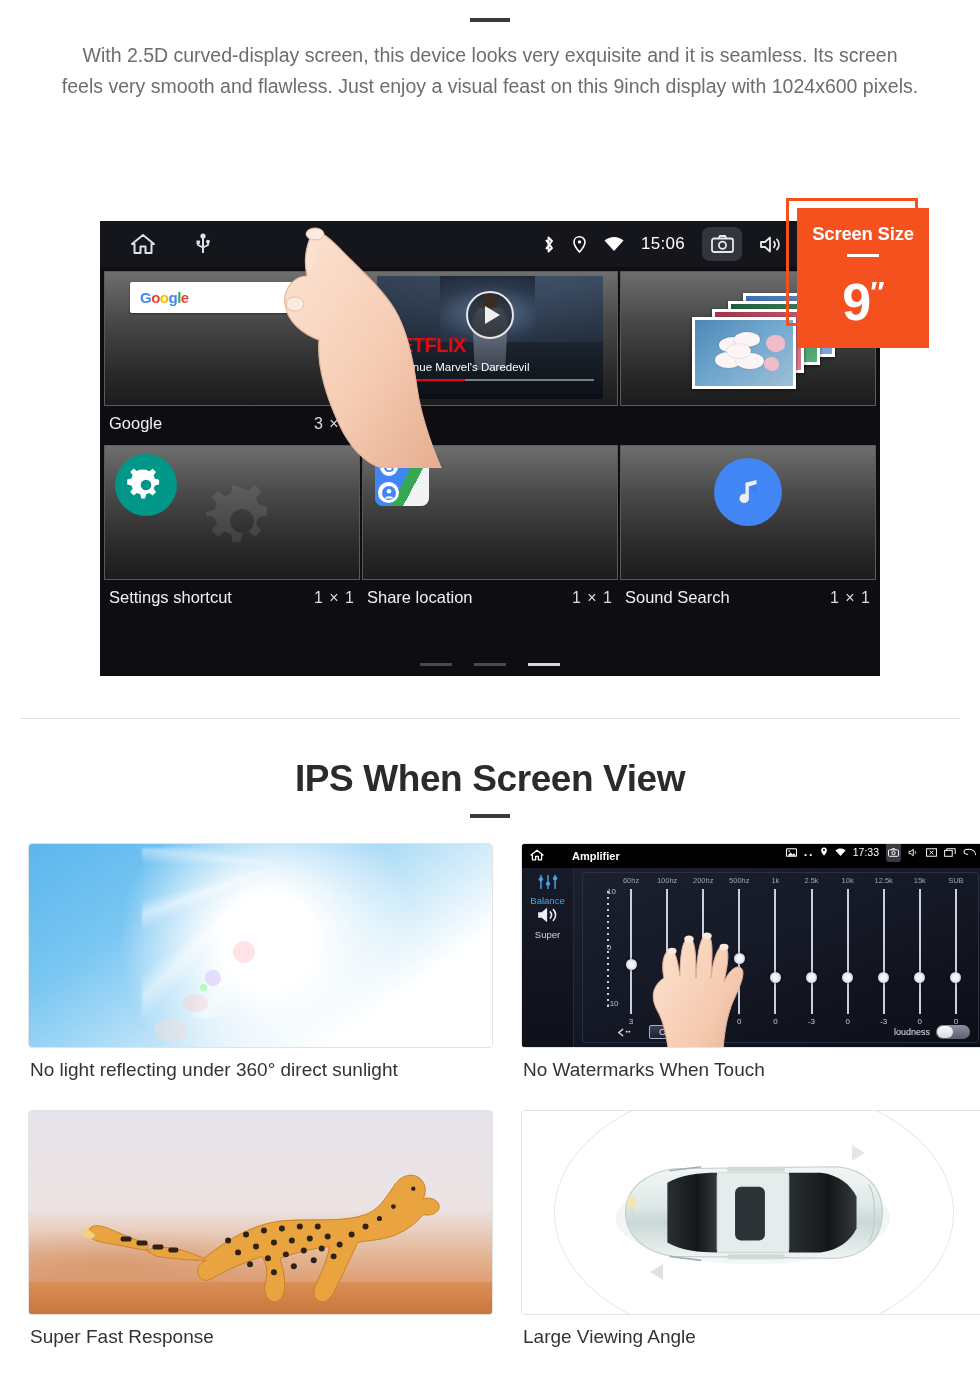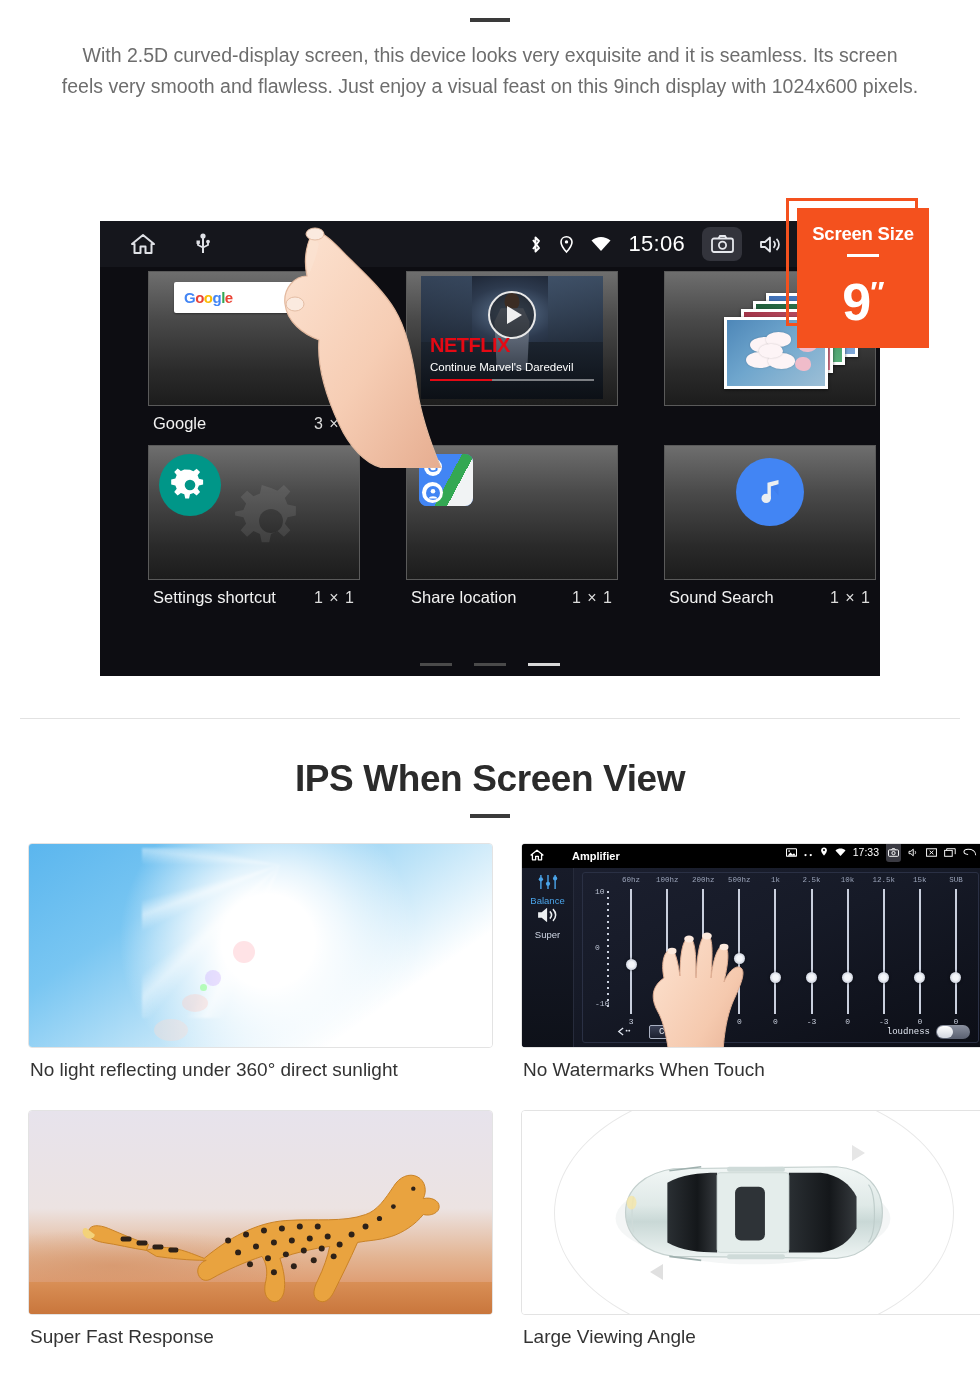--- a/index.html
+++ b/index.html
@@ -45,34 +45,34 @@
     height: 46px;
     background: #15161c;
     display: flex; align-items: center;
   }
   .sb-left { display: flex; align-items: center; gap: 40px; padding-left: 30px; }
   .sb-right {
     position: absolute; right: 16px; top: 0; height: 46px;
     display: flex; align-items: center; gap: 17px;
   }
   .ic { display: block; }
-  .clock { color: #fff; font-size: 22px; font-weight: 500; letter-spacing: .3px; }
+  .clock { color: #fff; font-size: 17px; font-weight: 500; letter-spacing: .3px; }
   .cam-chip {
     width: 40px; height: 34px; border-radius: 8px; background: #33343c;
     display: flex; align-items: center; justify-content: center;
   }
 
   
   .grid {
     display: grid;
     grid-template-columns: repeat(3, 1fr);
     gap: 2px 2px;
     padding: 4px 4px 0 4px;
   }
-  .cell { position: relative; margin-left: 44px; }
+  .cell { position: relative; }
   .thumb {
     position: relative;
     height: 135px;
     background: linear-gradient(180deg, #6e6e6e 0%, #4a4a4a 35%, #2a2a2a 75%, #1c1c1c 100%);
     border: 1px solid #5a5a5a;
     overflow: hidden;
   }
   .cap {
     display: flex; justify-content: space-between; align-items: center;
     padding: 8px 5px 10px 5px;
@@ -235,31 +235,31 @@
     align-items:center; gap:7px; }
   .amp-clock { color:#fff; font-size:10.5px; }
   .amp-body { position:absolute; left:0; right:0; top:24px; bottom:0;
     background: linear-gradient(160deg,#1c2030 0%, #161a27 45%, #0c0e16 100%); }
   .amp-side { position:absolute; left:0; top:0; width:52px; bottom:0;
     background: linear-gradient(180deg,#171b29 0%, #0e1119 100%);
     border-right:1px solid #262b3b; text-align:center; padding-top:6px; }
   .amp-side .lbl { color:#4aa3e8; font-size:9.5px; margin-top:1px; }
   .amp-side .lbl2 { color:#cfd6e4; font-size:9.5px; margin-top:1px; }
   .eqwrap { position:absolute; left:60px; right:6px; top:4px; bottom:4px;
-    border:1px solid #2a3044; border-radius:3px;font-family:Liberation Mono, monospace; }
+    border:1px solid #2a3044; border-radius:3px; }
   .freqrow { display:flex; padding:3px 4px 0 30px; }
   .freqrow span { flex:1; text-align:center; color:#9aa3b8; font-size:7.5px; }
   .sliders { position:absolute; left:30px; right:4px; top:16px; bottom:28px; display:flex; }
   .slot { flex:1; position:relative; display:flex; justify-content:center; }
   .track { width:2px; height:100%; background:#c9cfdd; }
   .knob { position:absolute; width:11px; height:11px; border-radius:50%;
     background: radial-gradient(circle,#f4f6fa 0 35%, #aab2c4 100%);
     border:1px solid #6d7governed; box-shadow:0 0 3px rgba(0,0,0,.6); }
   .scale { position:absolute; left:8px; top:14px; bottom:28px; width:22px; color:#b9c0d0; font-size:8px; }
-  .scale .t { position:absolute; left:4px; }
+  .scale .t { position:absolute; left:16px; }
   .dots { position:absolute; left:16px; top:4px; bottom:4px; width:2px;
     background: repeating-linear-gradient(180deg,#c9cfdd 0 2px, transparent 2px 6px); }
   .valrow { position:absolute; left:30px; right:4px; bottom:16px; display:flex; }
   .valrow span { flex:1; text-align:center; color:#c6ccda; font-size:8px; }
   .amp-foot { position:absolute; left:34px; right:8px; bottom:2px; height:16px;
     display:flex; align-items:center; }
   .pill { border:1px solid #aab1c2; border-radius:2px; color:#e7eaf1;
     font-size:9px; padding:1px 9px; background:linear-gradient(180deg,#3a4055,#1d2130); margin-left:18px; }
   .loud { margin-left:auto; display:flex; align-items:center; gap:6px; color:#dfe4ee; font-size:9px; }
   .toggle { width:34px; height:14px; border-radius:7px;

